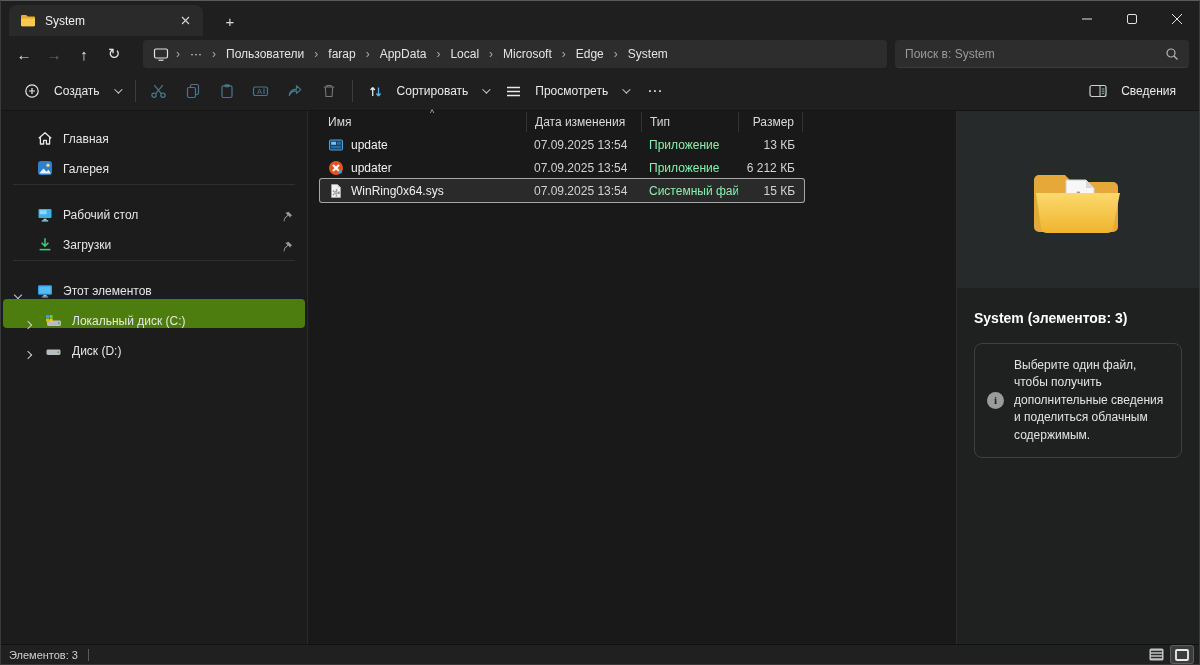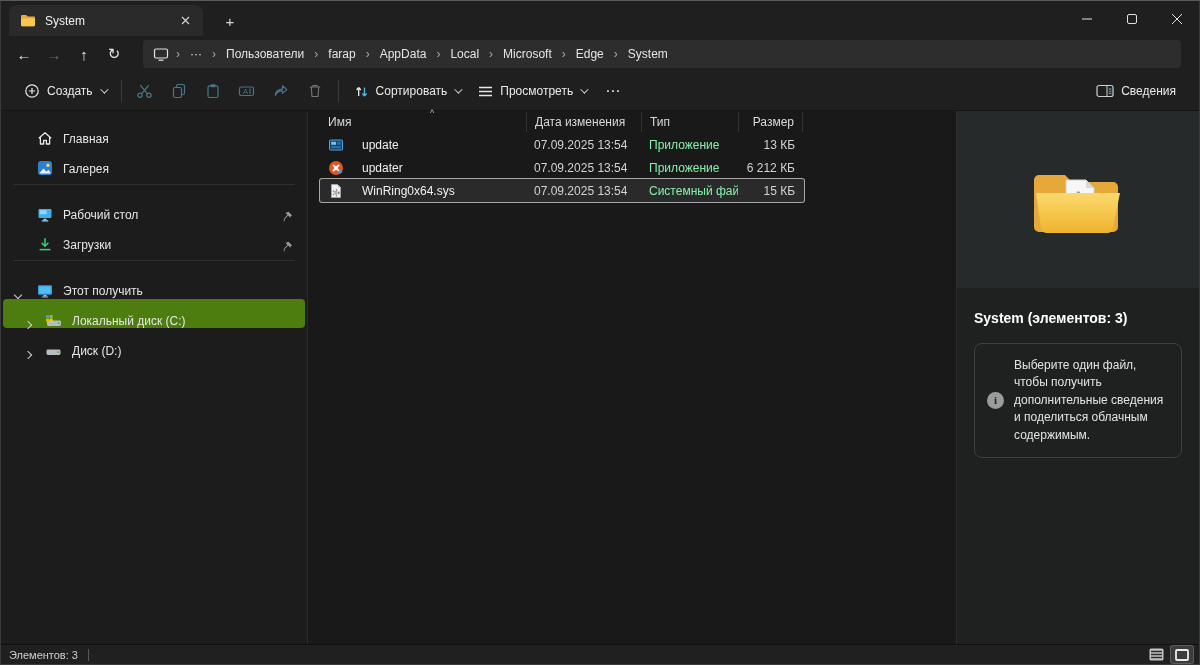--- a/index.html
+++ b/index.html
@@ -27,21 +27,21 @@
   .crumb-sep { color:#a8a8a8; font-size:12px; padding:0 3px; }
   .search-bar { width:294px; height:28px; background:#2d2d2d; border-radius:4px; border-bottom:1px solid #3a3a3a;
     display:flex; align-items:center; padding:0 10px; }
   .search-bar input { flex:1; background:transparent; border:none; outline:none; color:#cfcfcf; font-size:12px;
     font-family:"Liberation Sans","DejaVu Sans",sans-serif; }
   .search-bar input::placeholder { color:#9a9a9a; }
 
   
   .toolbar { height:39px; flex:0 0 39px; display:flex; align-items:center; padding:0 14px; background:#1f1f1f;
     border-bottom:1px solid #151515; font-size:12px; }
-  .tb-group { display:flex; align-items:center; gap:7px; padding:6px 9px; border-radius:4px; color:#eaeaea; }
+  .tb-group { display:flex; align-items:center; gap:14px; padding:6px 9px; border-radius:4px; color:#eaeaea; }
   .tb-iconbtn { width:34px; height:28px; display:flex; align-items:center; justify-content:center; border-radius:4px; }
   .tb-sep { width:1px; height:22px; background:#3c3c3c; margin:0 6px; }
   .tb-more { font-size:15px; color:#eaeaea; letter-spacing:1px; padding:4px 10px; }
   .tb-spacer { flex:1; }
   .chev-down { width:6px; height:6px; border-right:1.3px solid #cfcfcf; border-bottom:1.3px solid #cfcfcf;
     transform:rotate(45deg) translateY(-2px); display:inline-block; }
 
   
   .content { flex:1; display:flex; background:#191919; min-height:0; }
 
@@ -61,21 +61,21 @@
   .filearea { flex:1; padding:0 0 0 12px; min-width:0; position:relative; }
   .list-header { display:flex; height:22px; align-items:center; font-size:12px; color:#d9d9d9; position:relative; }
   .hcell { padding:0 8px; height:20px; display:flex; align-items:center; }
   .hcell.c-name { width:206px; }
   .hcell.c-date { width:115px; border-left:1px solid #333; }
   .hcell.c-type { width:97px;  border-left:1px solid #333; }
   .hcell.c-size { width:65px;  border-left:1px solid #333; border-right:1px solid #333; justify-content:flex-end; }
   .sort-caret { position:absolute; left:110px; top:-3px; font-size:9px; color:#bfbfbf; }
   .file-row { display:flex; align-items:center; height:23px; width:484px; font-size:12px; color:#e8e8e8; border-radius:2px; }
   .fcell { padding:0 8px; overflow:hidden; white-space:nowrap; }
-  .fcell.c-name { width:206px; display:flex; align-items:center; gap:18px; color:#f0f0f0; }
+  .fcell.c-name { width:206px; display:flex; align-items:center; gap:7px; color:#f0f0f0; }
   .fcell.c-date { width:115px; color:#d2d2d2; }
   .fcell.c-type { width:97px;  color:#86efac; }
   .fcell.c-size { width:65px;  color:#d2d2d2; text-align:right; }
   .file-row.selected { background:#2a2a2a; box-shadow:0 0 0 1px #a6a6a6; }
 
   
   .details { width:243px; flex:0 0 243px; border-left:1px solid #2c2c2c; display:flex; flex-direction:column; background:#1f2121; }
   .preview { height:177px; flex:0 0 177px; background:#262a2b; display:flex; align-items:center; justify-content:center; }
   .details-body { padding:22px 17px 0 17px; }
   .details-title { font-size:14px; font-weight:bold; color:#ffffff; }
@@ -156,20 +156,29 @@
       <span class="crumb">AppData</span>
       <span class="crumb-sep">›</span>
       <span class="crumb">Local</span>
       <span class="crumb-sep">›</span>
       <span class="crumb">Microsoft</span>
       <span class="crumb-sep">›</span>
       <span class="crumb">Edge</span>
       <span class="crumb-sep">›</span>
       <span class="crumb">System</span>
     </div>
+    <div class="search-bar">
+      <input type="text" placeholder="Поиск в: System" style="">
+      <span>
+        <svg width="14" height="14" viewBox="0 0 14 14">
+            <circle cx="6" cy="6" r="4" fill="none" stroke="#b5b5b5" stroke-width="1.2"></circle>
+            <path d="M9 9l3.5 3.5" stroke="#b5b5b5" stroke-width="1.2"></path>
+          </svg>
+      </span>
+    </div>
   </div>
 
   <div class="toolbar">
     <div class="tb-group">
       <span>
         <svg width="16" height="16" viewBox="0 0 16 16">
             <circle cx="8" cy="8" r="6.2" fill="none" stroke="#e8e8e8" stroke-width="1.2"></circle>
             <path d="M8 5v6M5 8h6" stroke="#e8e8e8" stroke-width="1.2"></path>
           </svg>
       </span>
@@ -301,21 +310,21 @@
       <div class="side-divider"></div>
       <div class="side-item">
         <span class="expander open"></span>
         <span>
           <svg width="16" height="15" viewBox="0 0 16 15">
               <rect x="1" y="2.2" width="14" height="9.6" rx="1.2" fill="#2d9fe0"></rect>
               <rect x="2.2" y="3.4" width="11.6" height="7.2" rx="0.6" fill="#55bdf2"></rect>
               <path d="M6.3 12.6h3.4M4.8 14h6.4" stroke="#aeb6ba" stroke-width="1.2"></path>
             </svg>
         </span>
-        <span>Этот получить</span>
+        <span>Этот элементов</span>
       </div>
       <div class="side-item nested selected">
         <span class="expander closed"></span>
         <span>
           <svg width="17" height="14" viewBox="0 0 17 14">
               <rect x="2" y="6.5" width="14" height="5.5" rx="1.4" fill="#b9bdc0"></rect>
               <circle cx="13.8" cy="9.2" r="0.9" fill="#43b043"></circle>
               <g>
                 <rect x="1" y="1" width="3" height="3" fill="#2aa3e8"></rect>
                 <rect x="4.6" y="1" width="3" height="3" fill="#7dc242"></rect>

